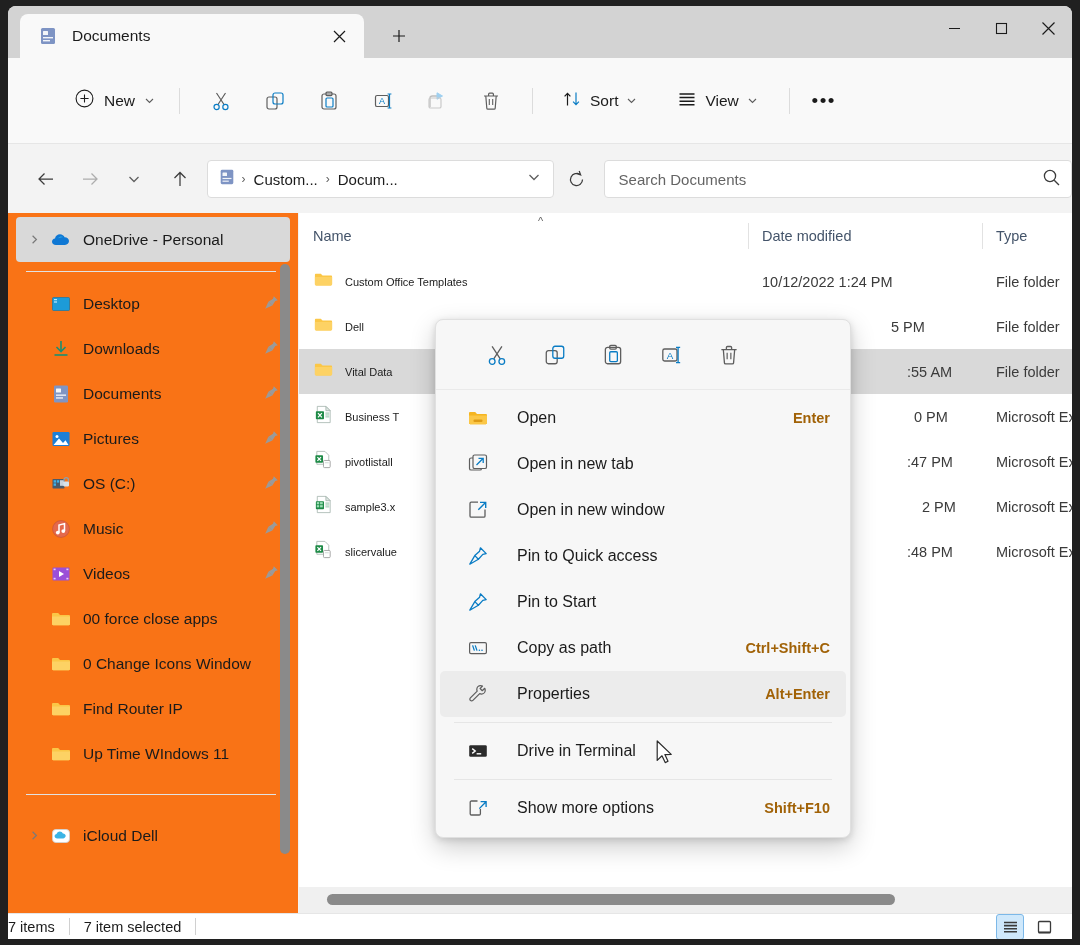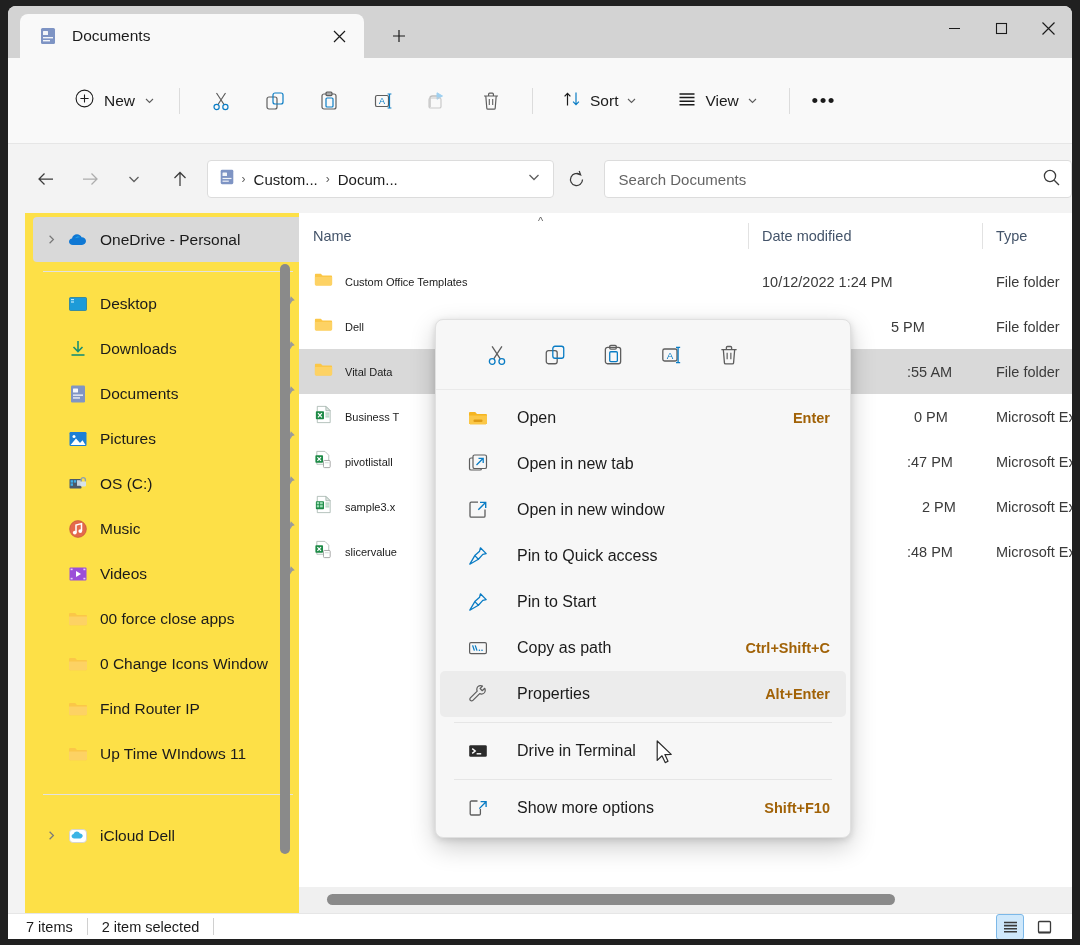--- a/index.html
+++ b/index.html
@@ -105,22 +105,22 @@
     align-items: center; justify-content: center; border-radius: 4px; color: #3b3b3b;
   }
   .searchbox {
     margin-left: 10px; width: 494px; height: 38px;
     background: #ffffff; border: 1px solid #dcdcdc; border-radius: 4px;
     display: flex; align-items: center; padding: 0 10px 0 14px;
   }
   .searchbox .ph { font-size: 15px; color: #646464; flex: 1 1 auto; }
   
   .navpane {
-    position: absolute; left: 17px; top: 207px; width: 290px; height: 700px;
-    background: #fde047; overflow: hidden;
+    position: absolute; left: 0; top: 207px; width: 290px; height: 700px;
+    background: #f97316; overflow: hidden;
   }
   .navrow {
     position: relative; height: 45px; display: flex;
     align-items: center; margin: 0 8px; border-radius: 4px;
   }
   .navrow.sel { background: #d9d9d9; }
   .chev {
     width: 24px; margin-left: 6px; display: flex;
     align-items: center; justify-content: center; color: #7a7a7a; font-size: 12px;
   }
@@ -955,23 +955,23 @@
     </div>
   </div>
 
   <div class="cursor">
     <svg width="20" height="28" viewBox="0 0 20 28">
       <path d="M1.2 1 L1.2 20.4 L6 15.8 L9.2 22.6 L12 21.2 L8.9 14.6 L15.2 14.4 Z" fill="#ffffff" stroke="#2b2b2b" stroke-width="1.2" stroke-linejoin="round"></path>
     </svg>
   </div>
 
   <div class="statusbar">
-    <span class="st-txt" style="margin-left:18px">7 items</span>
+    <span class="st-txt" style="">7 items</span>
     <span class="st-sep"></span>
-    <span class="st-txt">2 item selected</span>
+    <span class="st-txt">7 item selected</span>
     <span class="st-sep"></span>
     <div class="viewtoggle">
       <div class="vbtn active">
         <svg width="17" height="17" viewBox="0 0 17 17">
           <path d="M2 3.5 H15 M2 6.6 H15 M2 9.7 H15 M2 12.8 H15" stroke="#3b3b3b" stroke-width="1.6"></path>
         </svg>
       </div>
       <div class="vbtn">
         <svg width="17" height="17" viewBox="0 0 17 17">
           <rect x="2.5" y="2.5" width="12" height="11" rx="1" fill="none" stroke="#3b3b3b" stroke-width="1.3"></rect>

